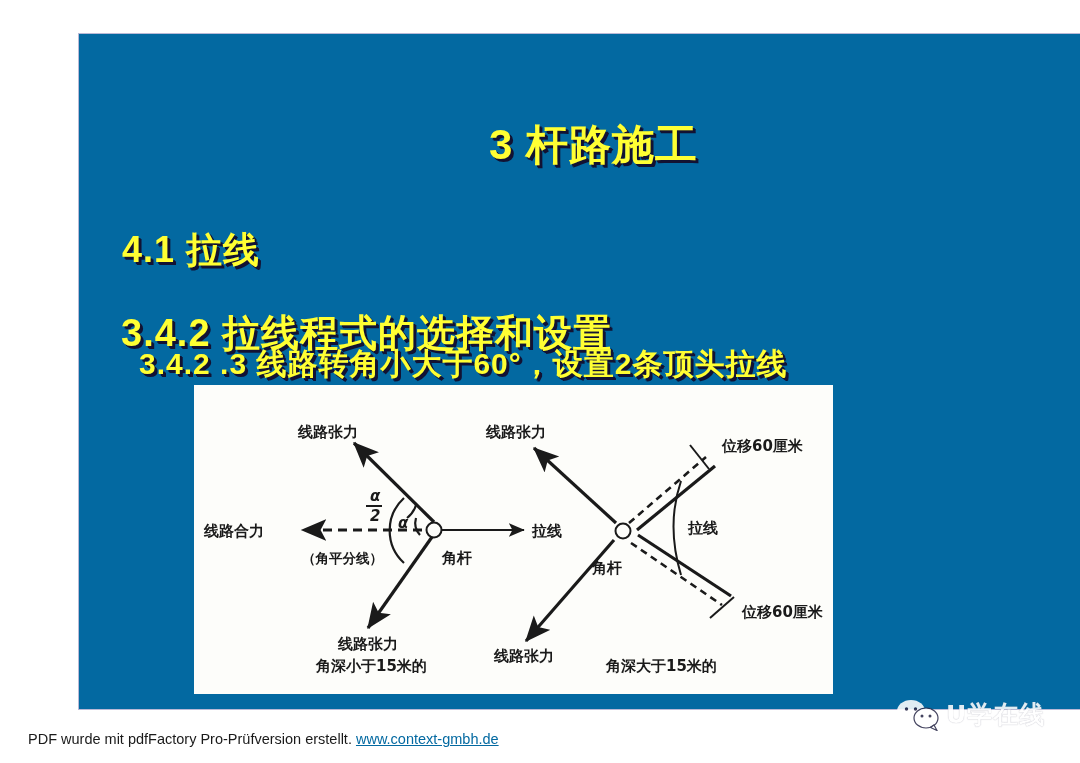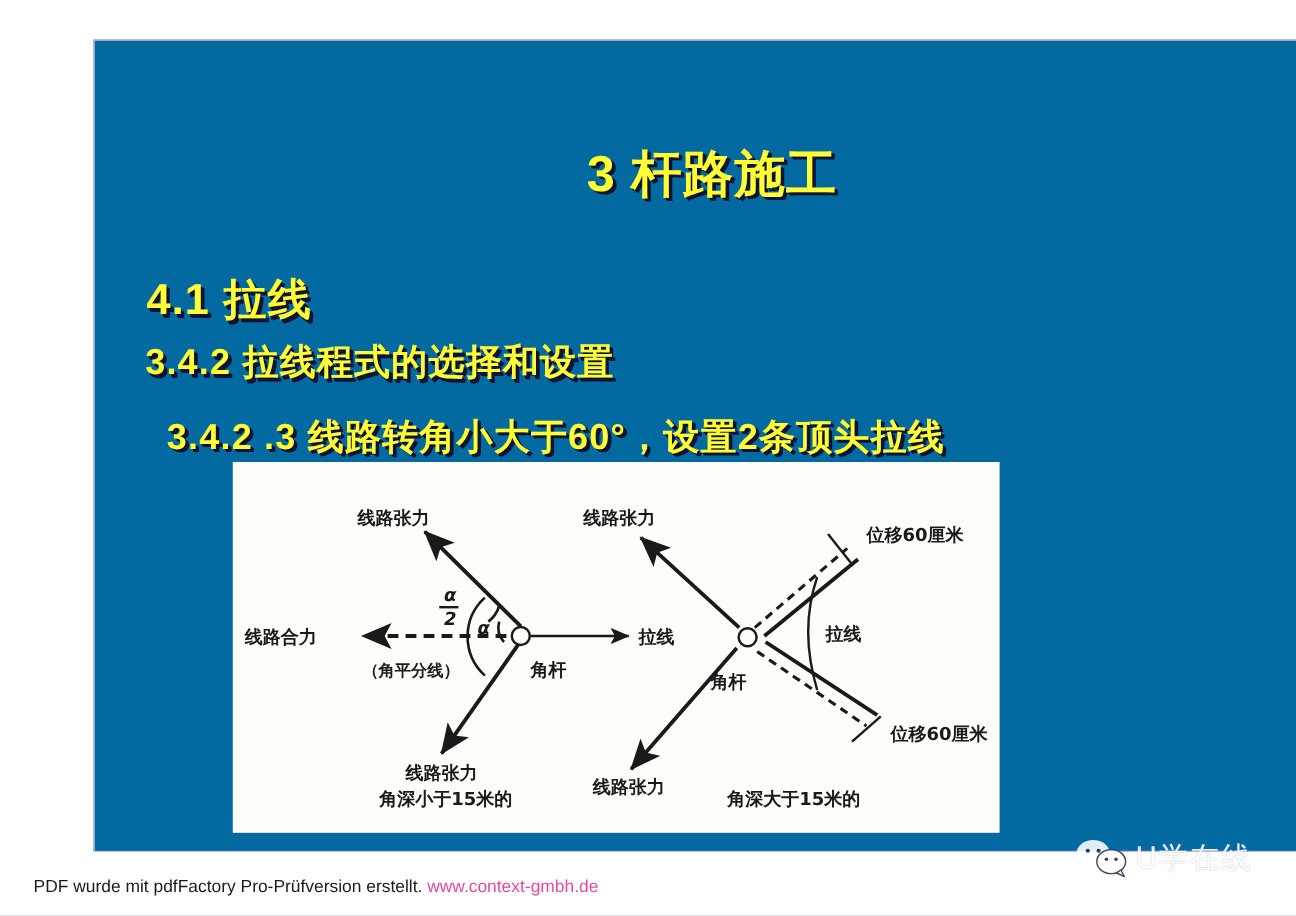--- a/index.html
+++ b/index.html
@@ -43,22 +43,22 @@
     text-align: center;
     font-size: 42px;
   }
   #heading-34 {
     left: 43px;
     top: 192px;
     font-size: 36px;
   }
   #heading-342 {
     left: 42px;
-    top: 248px;
-    font-size: 30px;
+    top: 274px;
+    font-size: 38px;
   }
   #heading-3423 {
     left: 42px;
     top: 310px;
     font-size: 30px;
     margin-left: 18px;
   }
 
   
   #figure-box {
@@ -89,37 +89,38 @@
   #footer {
     position: absolute;
     left: 28px;
     top: 731px;
     font-size: 14.5px;
     color: #1a1a1a;
     white-space: nowrap;
     font-family: "Liberation Sans", sans-serif;
   }
   #footer-link {
-    color: #ec4899;
+    color: #0369a1;
+    text-decoration: underline;
   }
 
   
   #watermark {
     position: absolute;
     left: 896px;
     top: 698px;
     display: flex;
     align-items: center;
     gap: 6px;
     opacity: 0.88;
   }
   #wm-text {
     color: #ffffff;
     font-size: 25px;
-    font-weight: normal;
+    font-weight: bold;
     letter-spacing: 1px;
     font-family: "DejaVu Sans", sans-serif;
     text-shadow: 0 0 1px rgba(120,120,140,0.7);
   }
 </style>
 </head>
 <body>
 
 <div id="slide">
 

